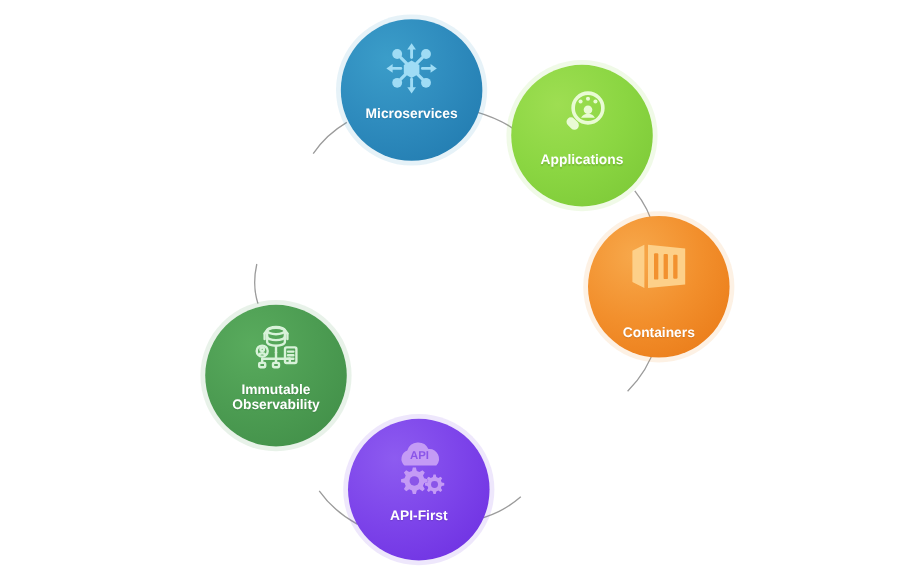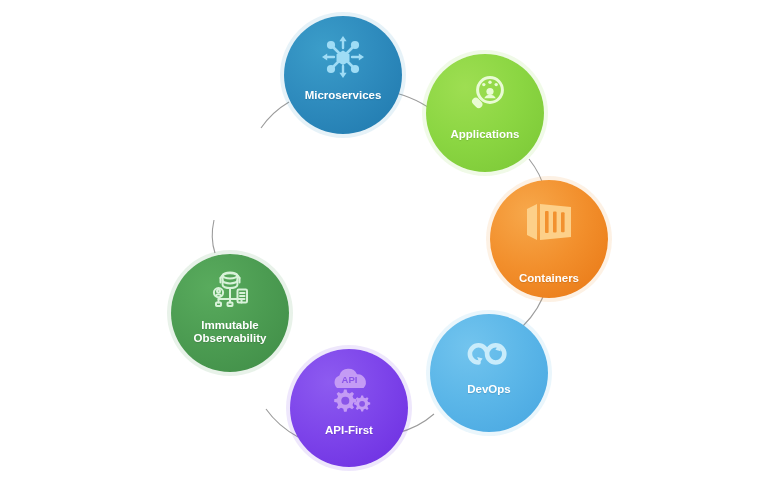--- a/index.html
+++ b/index.html
@@ -212,34 +212,20 @@
         <g fill="#f2912f">
           <rect x="22" y="12" width="3.6" height="22" rx="1"></rect>
           <rect x="30" y="12.6" width="3.6" height="21" rx="1"></rect>
           <rect x="38" y="13.2" width="3.6" height="20" rx="1"></rect>
         </g>
       </svg>
     </div>
     <div class="node-label">Containers</div>
   </div>
 
-  <div class="node" id="node-devops">
-    <div class="icon-wrap">
-      <svg width="52" height="38" viewBox="0 0 52 38" xmlns="http://www.w3.org/2000/svg">
-        <g fill="none" stroke="#c9ecfb" stroke-width="4.6" stroke-linecap="round">
-          <path d="M15.5 27.5 a8.6 8.6 0 1 1 8.6 -8.6 a8.6 8.6 0 0 0 8.6 8.6 a8.6 8.6 0 1 0 -8.6 -8.6"></path>
-        </g>
-        <g fill="#c9ecfb">
-          <path d="M14.2 22.0 l5.4 1.4 l-3.2 4.6 Z"></path>
-          <path d="M37.8 16.2 l-5.4 -1.4 l3.2 -4.6 Z"></path>
-        </g>
-      </svg>
-    </div>
-    <div class="node-label">DevOps</div>
-  </div>
 
   <div class="node" id="node-api-first">
     <div class="icon-wrap">
       <svg width="52" height="48" viewBox="0 0 52 48" xmlns="http://www.w3.org/2000/svg">
         <path d="M14 21 a7.5 7.5 0 0 1 2.4 -12.6 a9.5 9.5 0 0 1 17.6 -1.2 a8.2 8.2 0 0 1 6.6 13.8 Z" fill="#c49bf5"></path>
         <text x="26.5" y="15.5" font-family="'Liberation Sans', sans-serif" font-size="9.5" font-weight="bold" fill="#8a55e8" text-anchor="middle">API</text>
         <g fill="#c49bf5">
           <path d="M21 22.5 l2.6 0 l0.7 2.9 l2.3 1.0 l2.5 -1.5 l1.9 1.9 l-1.5 2.5 l1.0 2.3 l2.9 0.7 l0 2.6
                    l-2.9 0.7 l-1.0 2.3 l1.5 2.5 l-1.9 1.9 l-2.5 -1.5 l-2.3 1.0 l-0.7 2.9 l-2.6 0 l-0.7 -2.9
                    l-2.3 -1.0 l-2.5 1.5 l-1.9 -1.9 l1.5 -2.5 l-1.0 -2.3 l-2.9 -0.7 l0 -2.6 l2.9 -0.7 l1.0 -2.3

